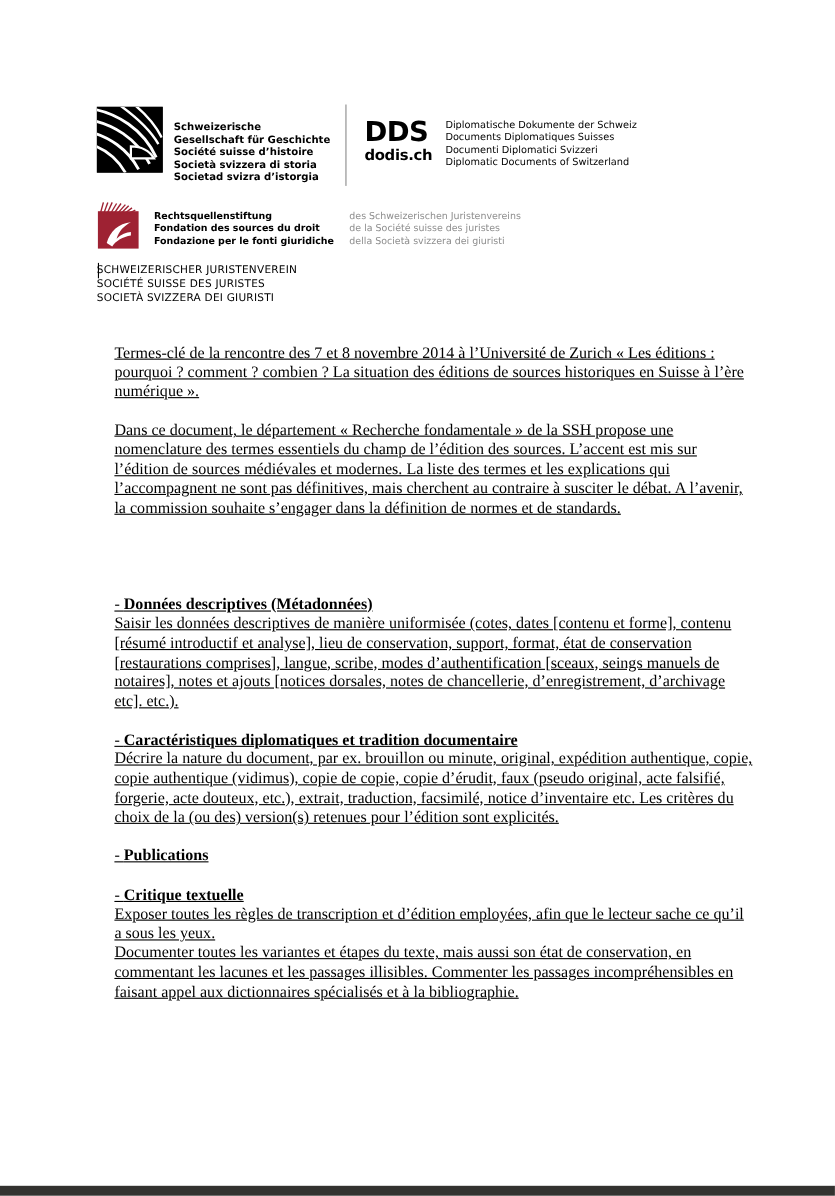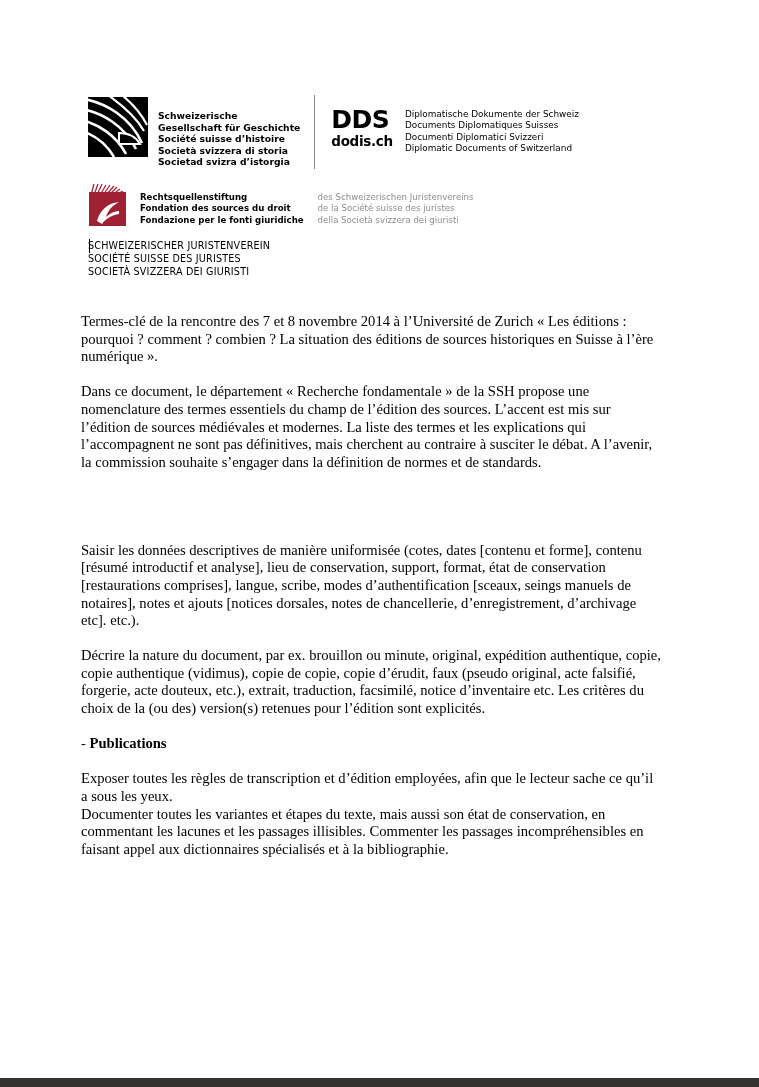--- a/index.html
+++ b/index.html
@@ -163,26 +163,27 @@
     left: 89px;
     top: 239px;
     width: 1px;
     height: 14px;
     background: #000;
   }
 
   
   #body-text {
     position: absolute;
-    left: 81px;
+    left: 104px;
     top: 313px;
     width: 582px;
     font-size: 14.6px;
     line-height: 17.6px;
     text-align: left;
+    text-decoration: underline;
   }
   #body-text p {
     margin: 0;
   }
   .para-gap { height: 17.6px; }
   .para-gap-small { height: 17.6px; }
   .heading {
     font-weight: bold;
     margin: 0;
   }
@@ -287,28 +288,31 @@
     <div class="para-gap"></div>
 
     <p>Dans ce document, le département « Recherche fondamentale » de la SSH propose une nomenclature des termes essentiels du champ de l’édition des sources. L’accent est mis sur l’édition de sources médiévales et modernes. La liste des termes et les explications qui l’accompagnent ne sont pas définitives, mais cherchent au contraire à susciter le débat. A l’avenir, la commission souhaite s’engager dans la définition de normes et de standards.</p>
     <div class="para-gap"></div>
     <div class="para-gap"></div>
 
     <div class="para-gap"></div>
 
     <div class="para-gap"></div>
 
+    <p class="sec-head"><span class="sec-dash">- </span><span class="sec-title">Données descriptives (Métadonnées)</span></p>
     <p>Saisir les données descriptives de manière uniformisée (cotes, dates [contenu et forme], contenu [résumé introductif et analyse], lieu de conservation, support, format, état de conservation [restaurations comprises], langue, scribe, modes d’authentification [sceaux, seings manuels de notaires], notes et ajouts [notices dorsales, notes de chancellerie, d’enregistrement, d’archivage etc]. etc.).</p>
     <div class="para-gap-small"></div>
 
+    <p class="sec-head"><span class="sec-dash">- </span><span class="sec-title">Caractéristiques diplomatiques et tradition documentaire</span></p>
     <p>Décrire la nature du document, par ex. brouillon ou minute, original, expédition authentique, copie, copie authentique (vidimus), copie de copie, copie d’érudit, faux (pseudo original, acte falsifié, forgerie, acte douteux, etc.), extrait, traduction, facsimilé, notice d’inventaire etc. Les critères du choix de la (ou des) version(s) retenues pour l’édition sont explicités.</p>
     <div class="para-gap-small"></div>
 
     <p class="sec-head"><span class="sec-dash">- </span><span class="sec-title">Publications</span></p>
     <div class="para-gap-small"></div>
 
+    <p class="sec-head"><span class="sec-dash">- </span><span class="sec-title">Critique textuelle</span></p>
     <p style="white-space: pre-line;">Exposer toutes les règles de transcription et d’édition employées, afin que le lecteur sache ce qu’il a sous les yeux.
 Documenter toutes les variantes et étapes du texte, mais aussi son état de conservation, en commentant les lacunes et les passages illisibles. Commenter les passages incompréhensibles en faisant appel aux dictionnaires spécialisés et à la bibliographie.</p>
 
   </div>
 </div>
 
 <div id="viewer-bottom-bar"></div>
 
 </body></html>

